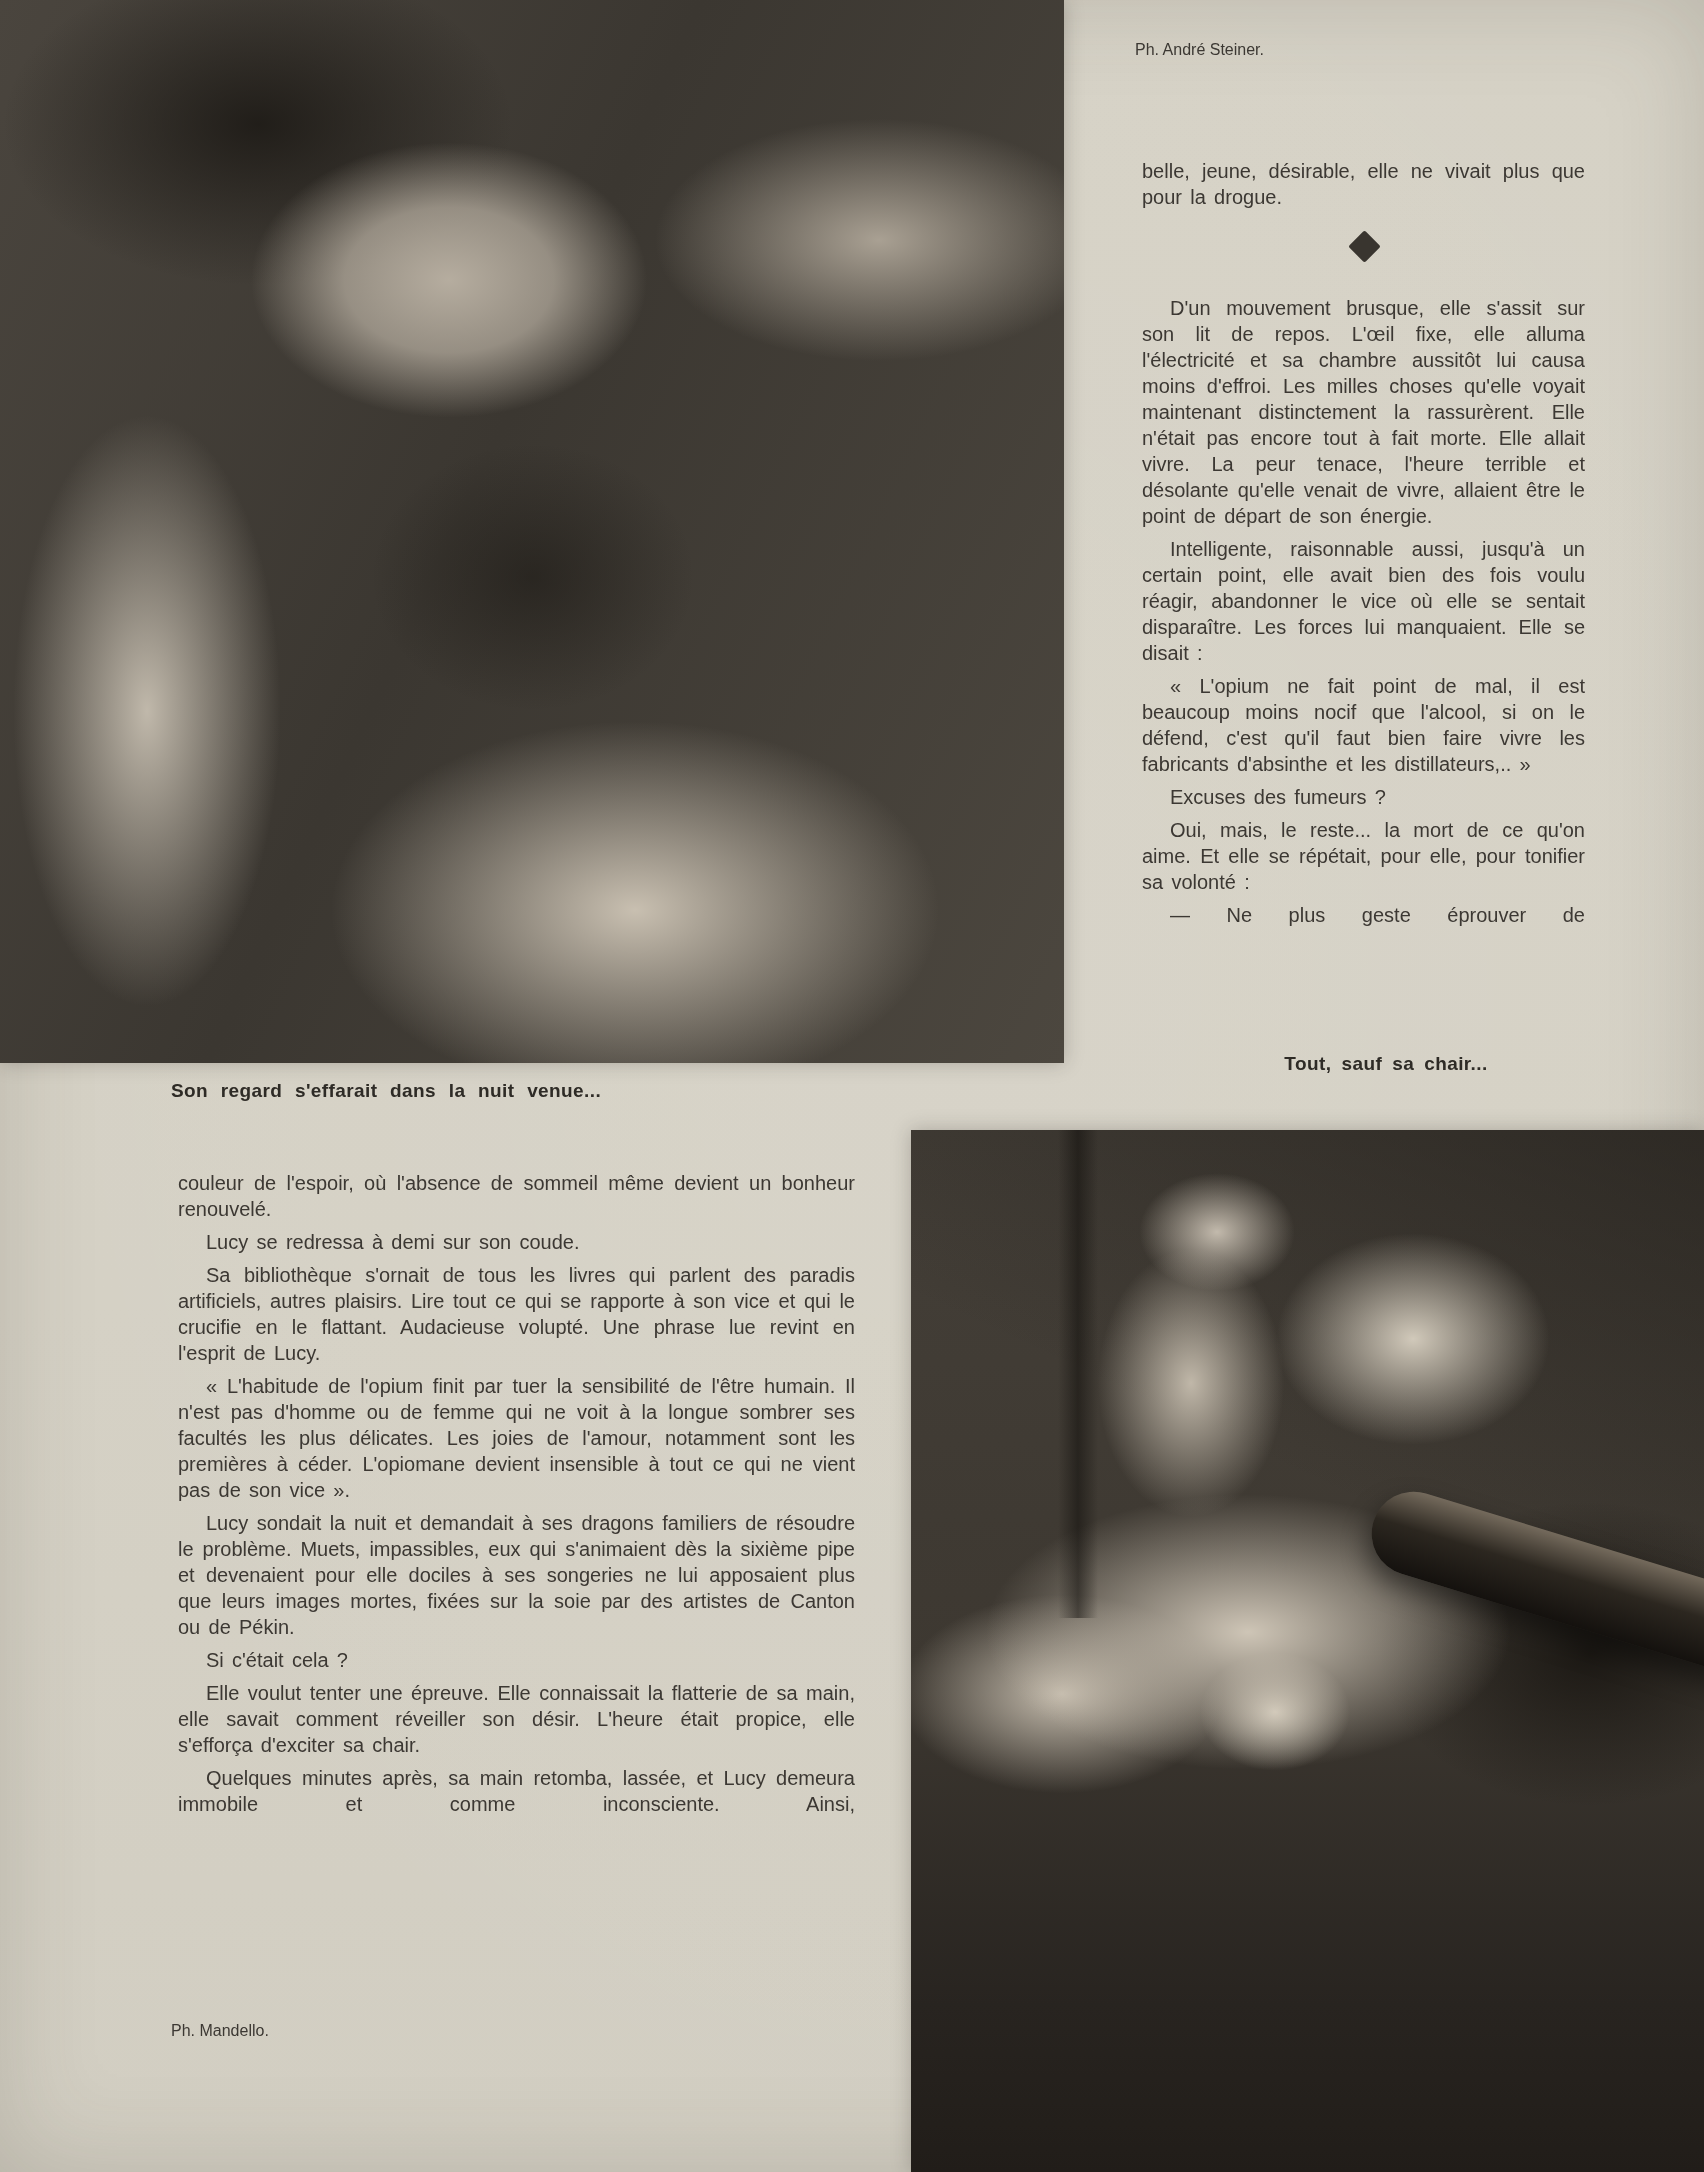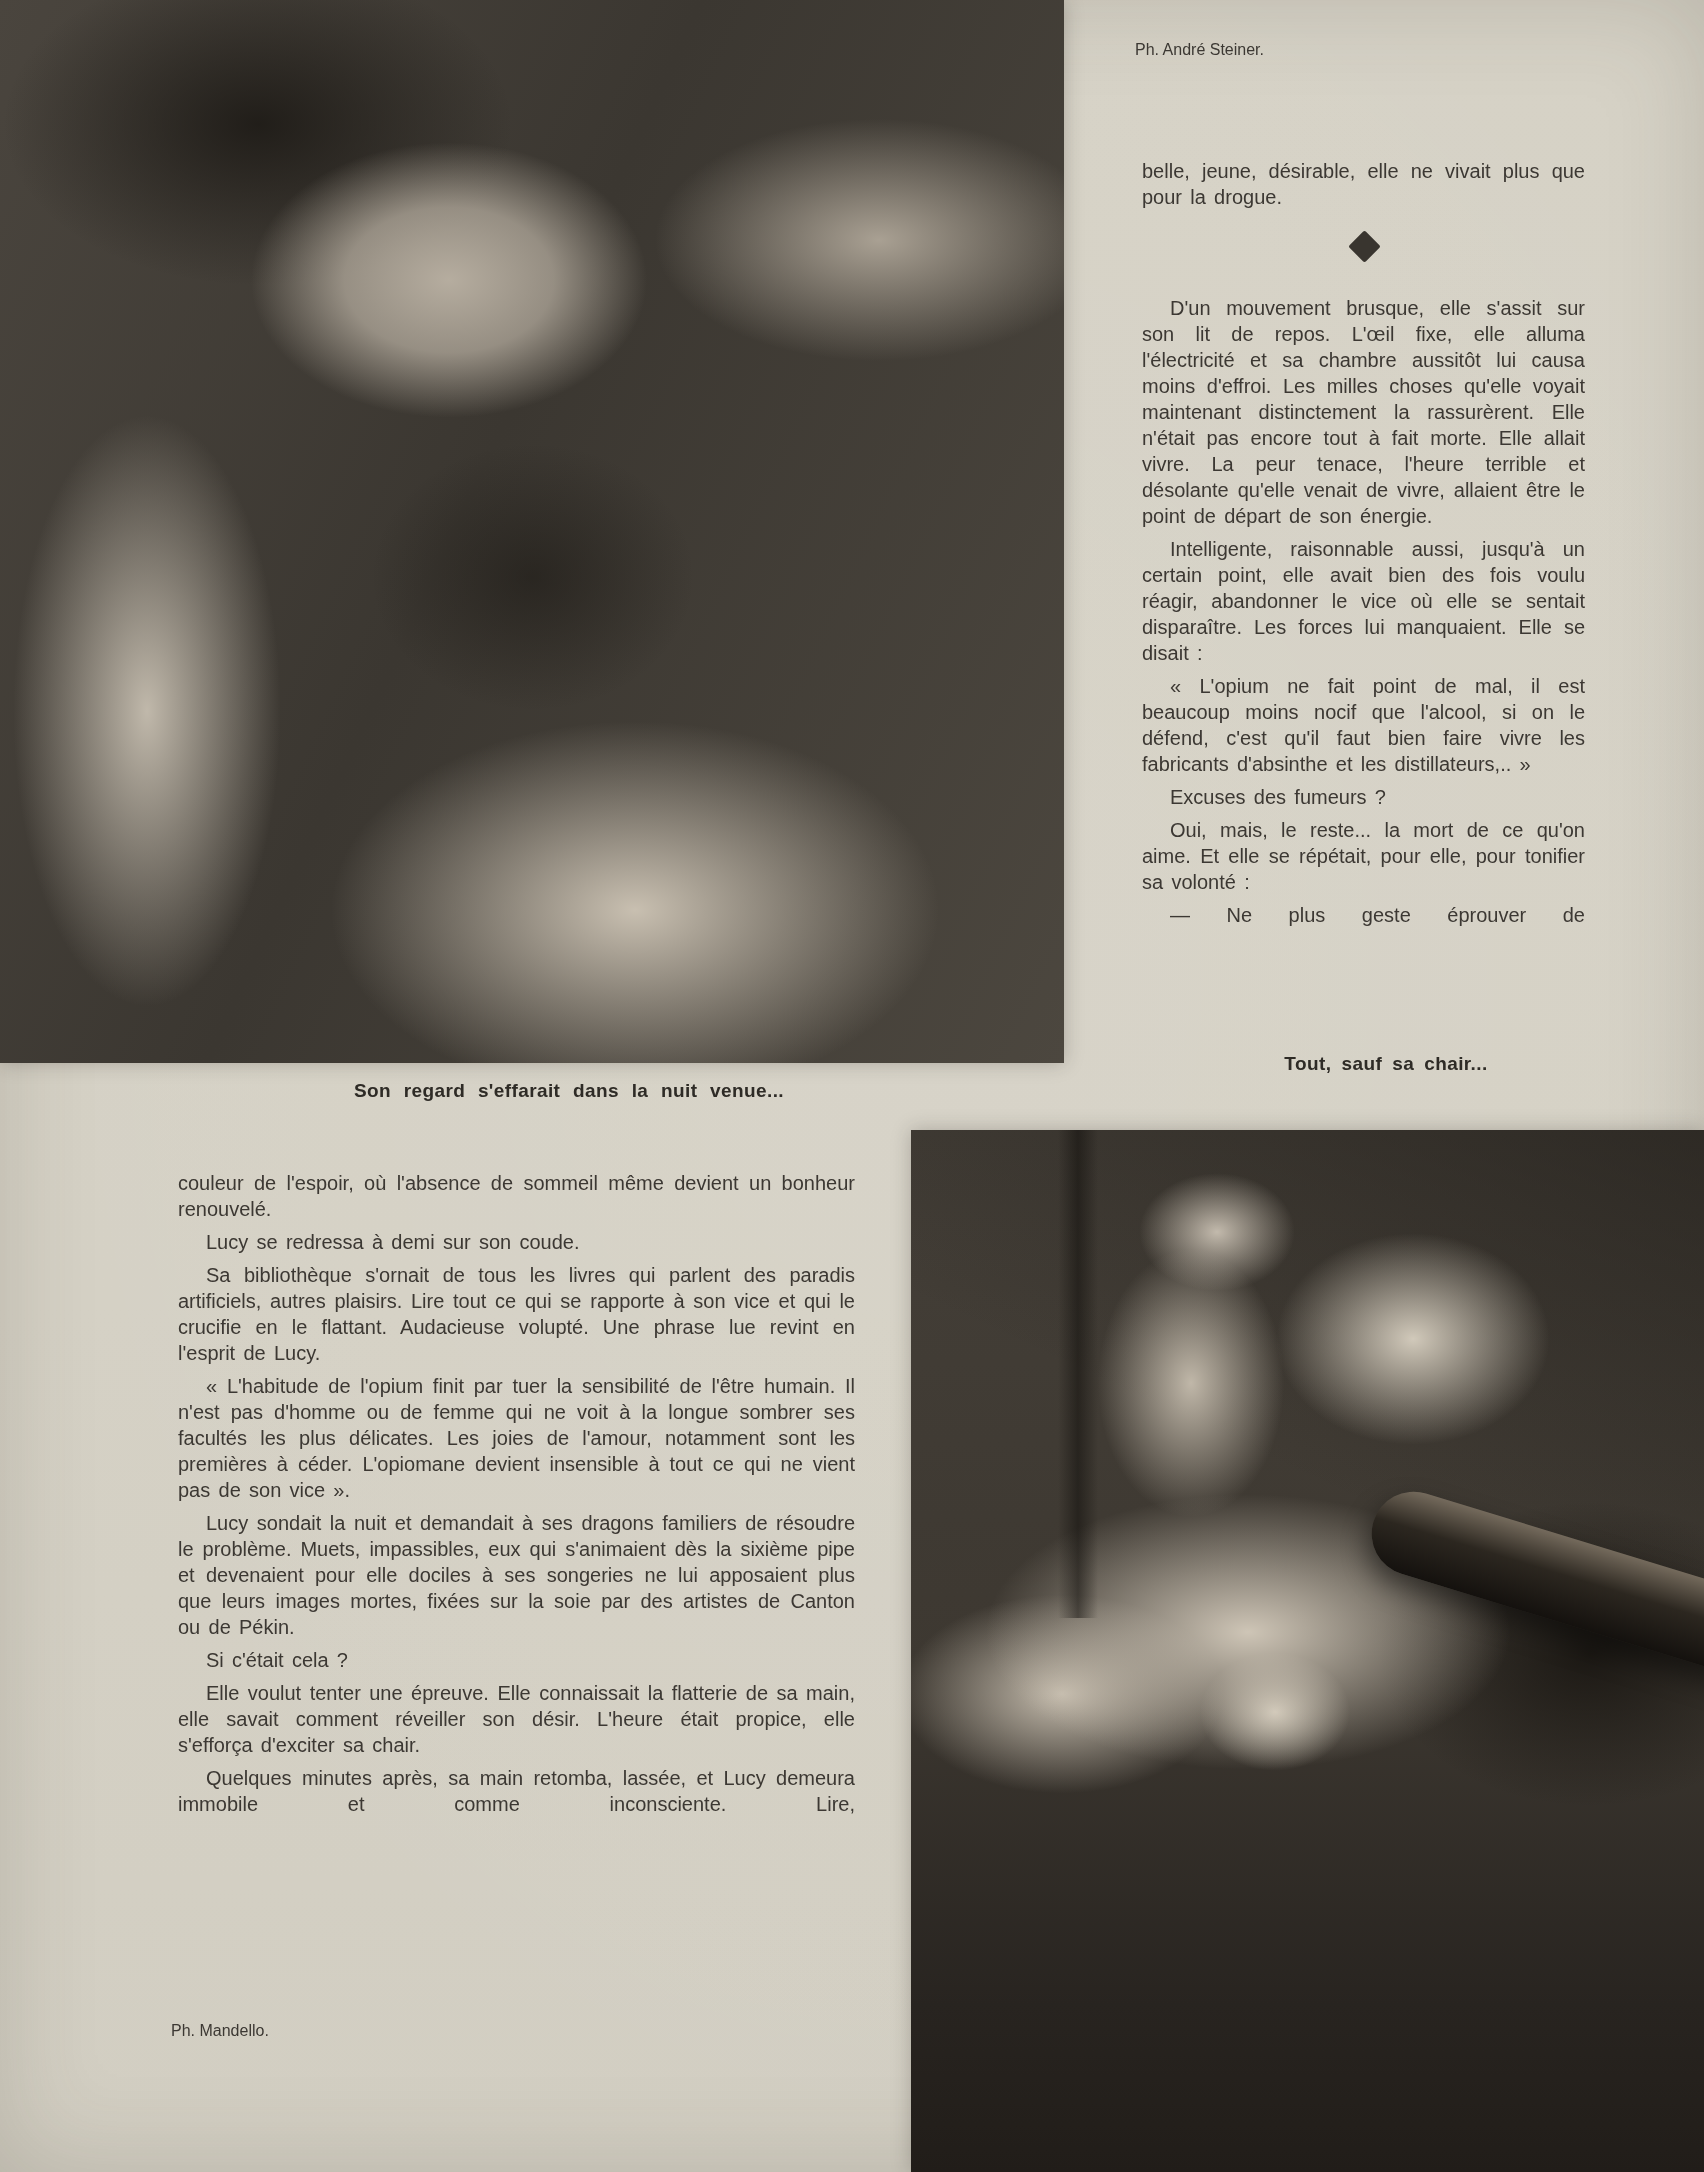--- a/index.html
+++ b/index.html
@@ -88,21 +88,21 @@
     border-radius:2.2px;
   }
 </style>
 </head>
 <body>
 
 <div id="page">
 
   <div id="photo-left" class="photo"></div>
 
-  <div class="caption" style="left:162px;top:1080px;width:622px;text-align:right;">Son regard s'effarait dans la nuit venue...</div>
+  <div class="caption" style="left:171px;top:1080px;width:622px;text-align:left;">Son regard s'effarait dans la nuit venue...</div>
 
   <div class="credit" style="left:1135px;top:41px;">Ph. André Steiner.</div>
 
   <div class="body-text" style="left:1135px;top:151px;width:457px;">
     <p>belle, jeune, désirable, elle ne vivait plus que pour la drogue.</p>
   </div>
 
   <div id="diamond-ornament"></div>
 
   <div class="body-text" style="left:1135px;top:288px;width:457px;">
@@ -122,19 +122,19 @@
   </div>
 
   <div class="body-text" style="left:171px;top:1163px;width:691px;">
     <p>couleur de l'espoir, où l'absence de sommeil même devient un bonheur renouvelé.</p>
     <p class="indent">Lucy se redressa à demi sur son coude.</p>
     <p class="indent">Sa bibliothèque s'ornait de tous les livres qui parlent des paradis artificiels, autres plaisirs. Lire tout ce qui se rapporte à son vice et qui le crucifie en le flattant. Audacieuse volupté. Une phrase lue revint en l'esprit de Lucy.</p>
     <p class="indent">« L'habitude de l'opium finit par tuer la sensibilité de l'être humain. Il n'est pas d'homme ou de femme qui ne voit à la longue sombrer ses facultés les plus délicates. Les joies de l'amour, notamment sont les premières à céder. L'opiomane devient insensible à tout ce qui ne vient pas de son vice ».</p>
     <p class="indent">Lucy sondait la nuit et demandait à ses dragons familiers de résoudre le problème. Muets, impassibles, eux qui s'animaient dès la sixième pipe et devenaient pour elle dociles à ses songeries ne lui apposaient plus que leurs images mortes, fixées sur la soie par des artistes de Canton ou de Pékin.</p>
     <p class="indent">Si c'était cela ?</p>
     <p class="indent">Elle voulut tenter une épreuve. Elle connaissait la flatterie de sa main, elle savait comment réveiller son désir. L'heure était propice, elle s'efforça d'exciter sa chair.</p>
-    <p class="indent force-just">Quelques minutes après, sa main retomba, lassée, et Lucy demeura immobile et comme inconsciente. Lire,</p>
+    <p class="indent force-just">Quelques minutes après, sa main retomba, lassée, et Lucy demeura immobile et comme inconsciente. Ainsi,</p>
   </div>
 
   <div class="credit" style="left:171px;top:2022px;width:700px;text-align:left;">Ph. Mandello.</div>
 
 </div>
 
 
 </body></html>

